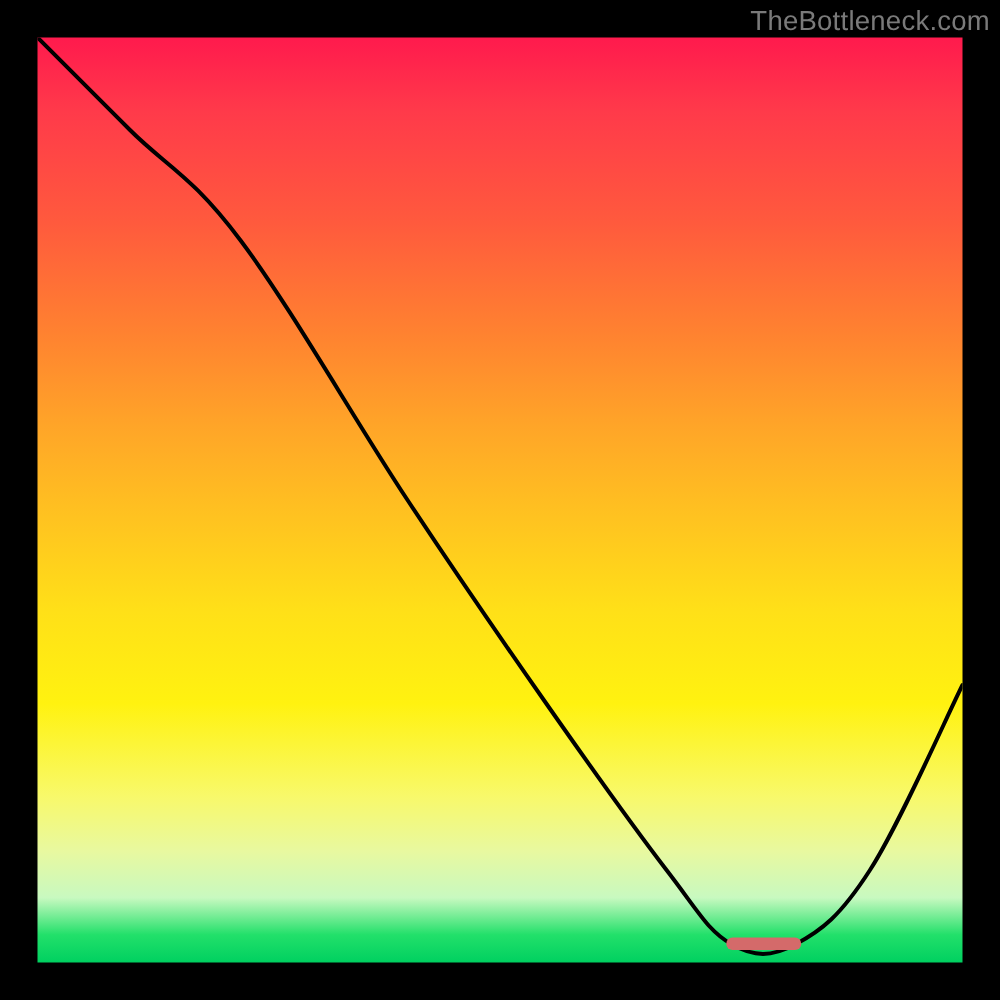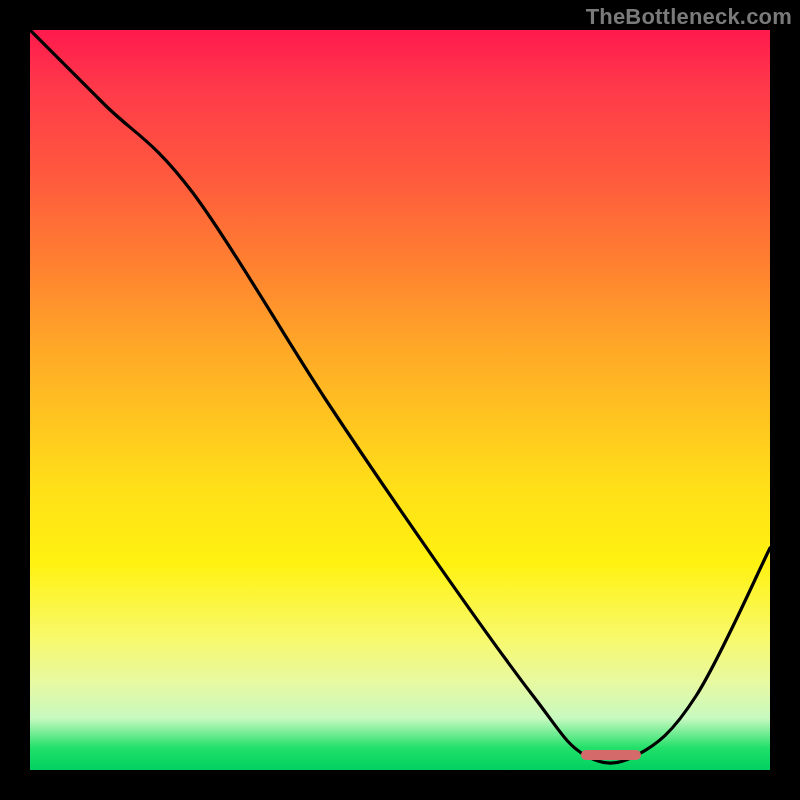--- a/index.html
+++ b/index.html
@@ -54,21 +54,21 @@
     height: 10px;
     border-radius: 5px;
     background: #d46a6a;
   }
   .watermark {
     position: absolute;
     top: 4px;
     right: 8px;
     color: #7a7a7a;
     font-size: 22px;
-    font-weight: 700;
+    font-weight: 400;
     letter-spacing: 0.2px;
     user-select: none;
   }
 </style>
 </head>
 <body>
 
 <div class="frame">
 
   <div class="watermark">TheBottleneck.com</div>

